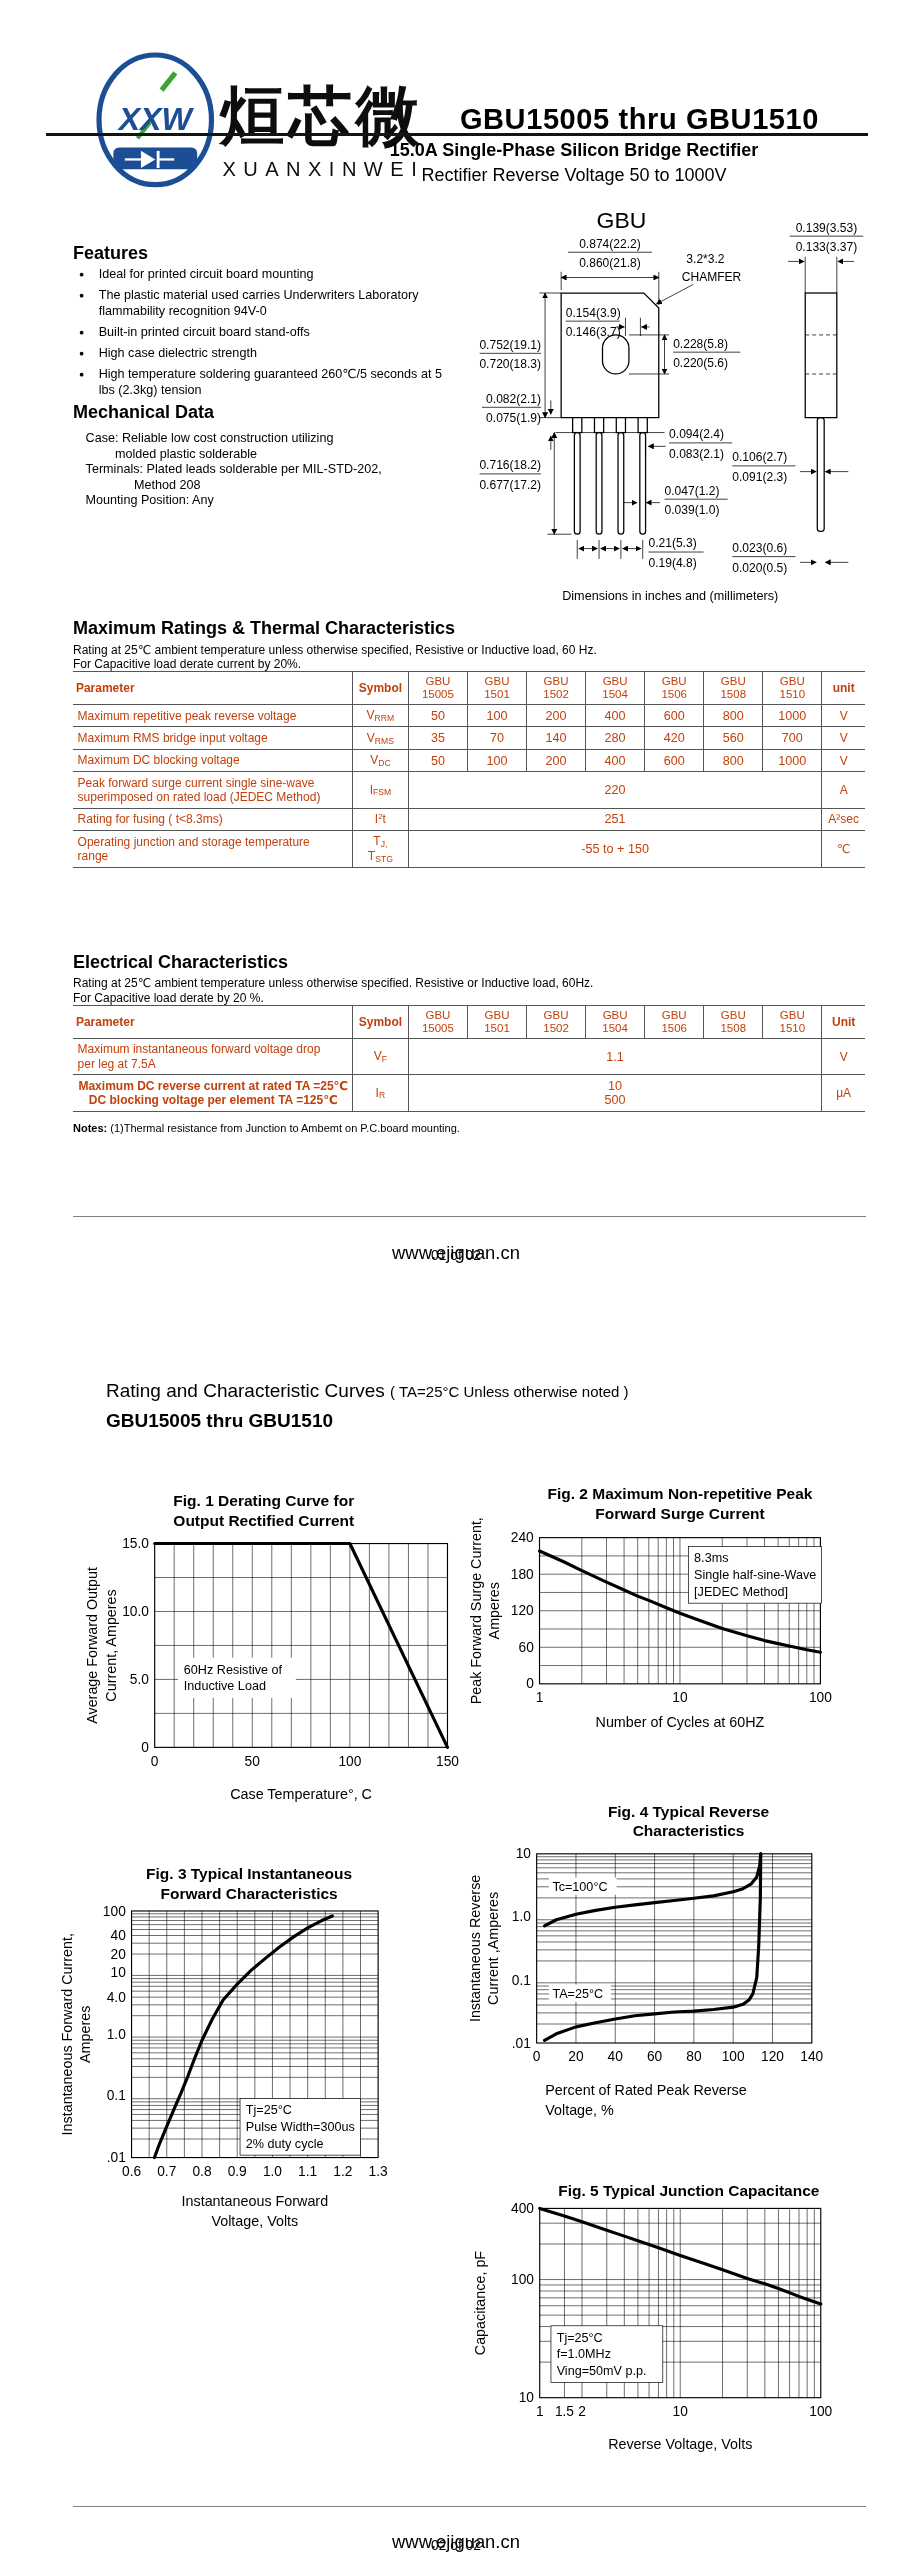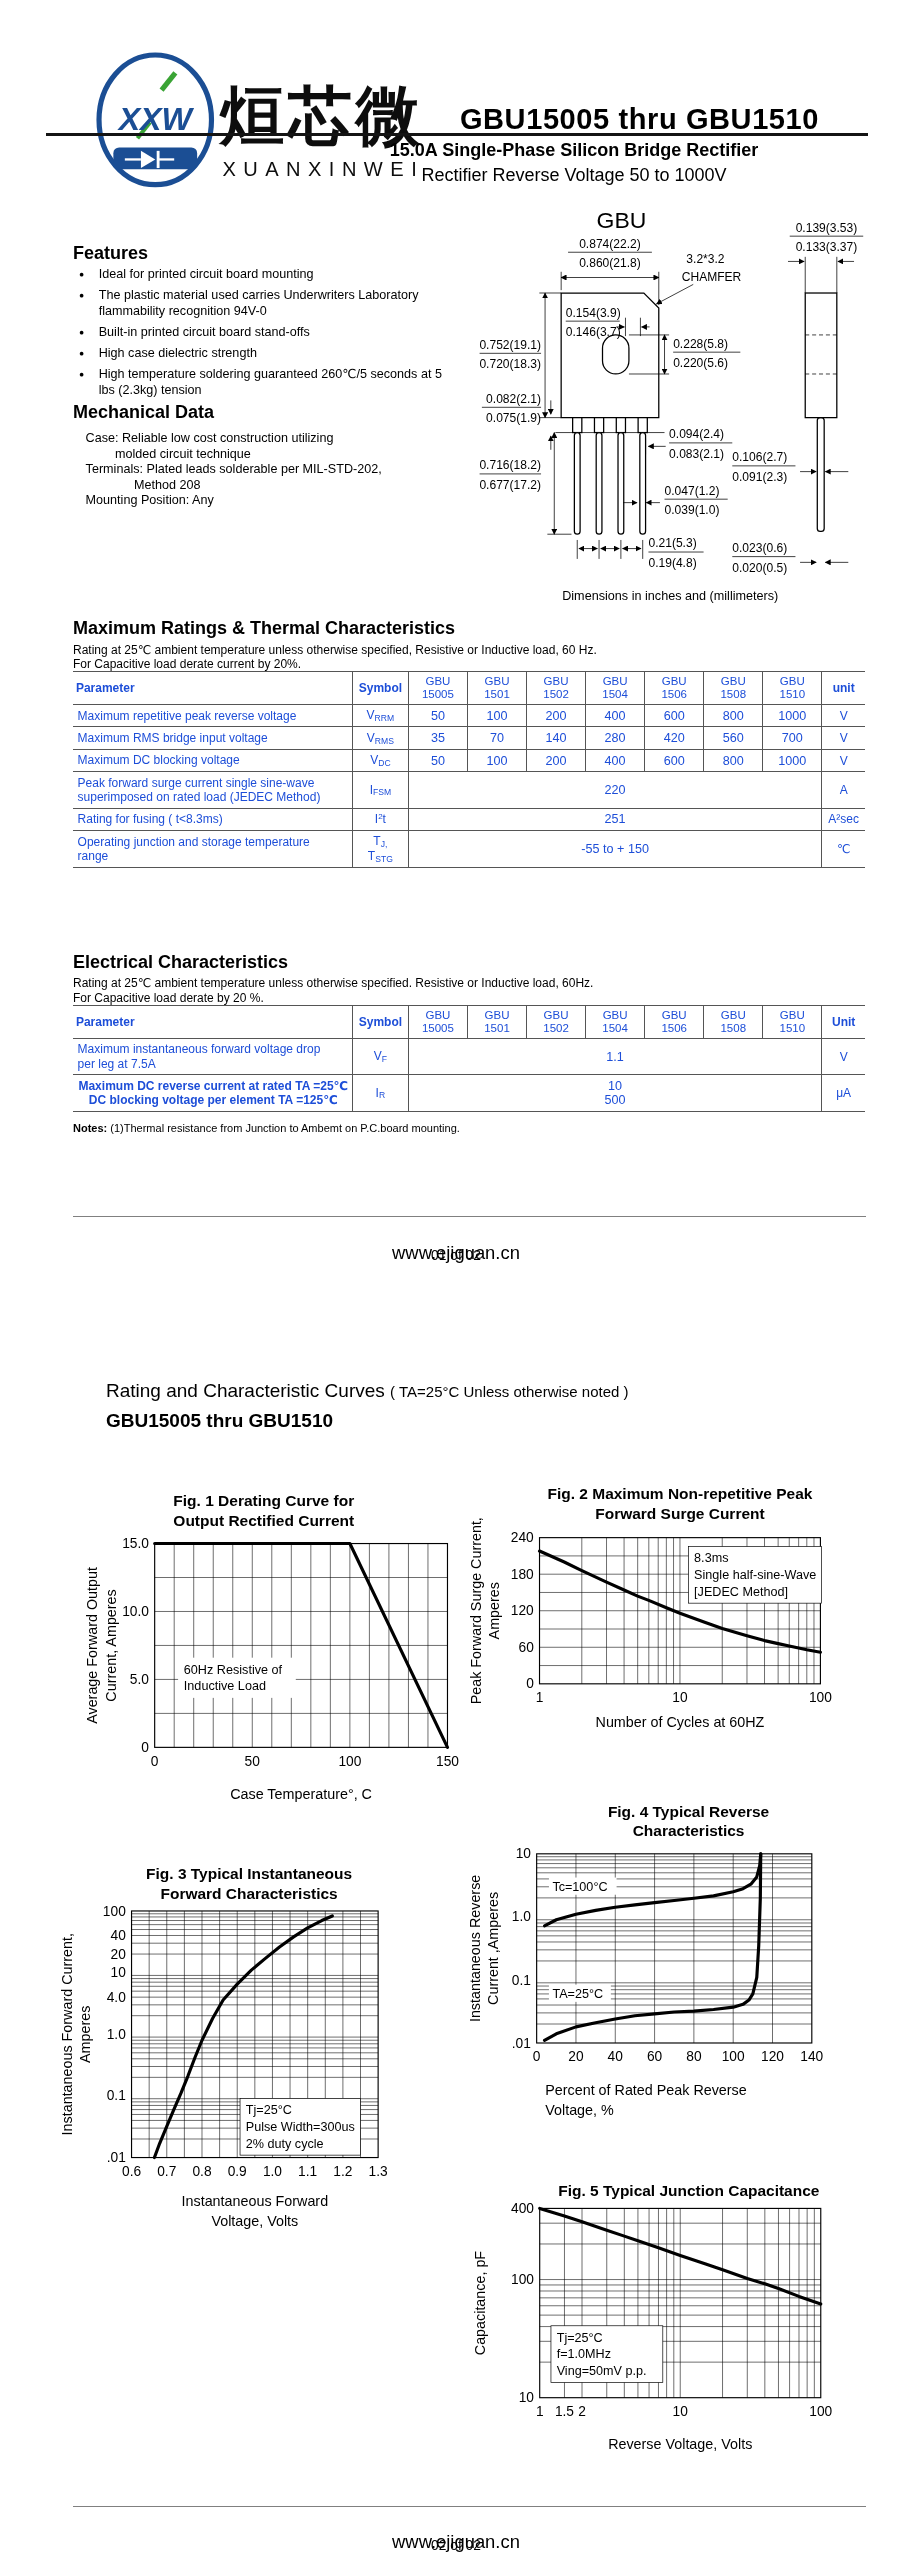--- a/index.html
+++ b/index.html
@@ -25,21 +25,21 @@
   #pkg-svg text{fill:#000;}
   .dt{font-size:21px;}
   .dtc{font-size:22px;}
   .gbu{font-size:40px;}
   .k{stroke:#000;stroke-width:1.3px;fill:none;}
   .k2{stroke:#000;stroke-width:2.2px;fill:none;}
   .kd{stroke:#000;stroke-width:1.3px;stroke-dasharray:7 5;fill:none;}
   
   .subtxt{font-size:12px;}
   
-  .spec{border-collapse:collapse;width:792px;font-size:12px;color:#1d4ed8;table-layout:fixed;}
+  .spec{border-collapse:collapse;width:792px;font-size:12px;color:#c2410c;table-layout:fixed;}
   .spec th,.spec td{border:0.6px solid #555;padding:3.4px 2.9px;vertical-align:middle;}
   .spec thead th{border-top:1.7px double #555;border-bottom:0.6px solid #555;}
   .spec tbody tr:last-child td{border-bottom:1.1px solid #555;}
   .spec tr>*:first-child{border-left:none;}
   .spec tr>*:last-child{border-right:none;}
   .spec th{font-weight:bold;text-align:left;}
   .spec th.dev{font-weight:normal;text-align:center;font-size:11.5px;line-height:12.6px;}
   .spec th.sh,.spec th.uh{text-align:center;}
   .spec td.sym,.spec td.val,.spec td.unit{text-align:center;}
   .spec td.val{font-size:12.6px;}
@@ -87,21 +87,21 @@
       <li>Ideal for printed circuit board mounting</li>
       <li>The plastic material used carries Underwriters Laboratory flammability recognition 94V-0</li>
       <li>Built-in printed circuit board stand-offs</li>
       <li>High case dielectric strength</li>
       <li>High temperature soldering guaranteed 260℃/5 seconds at 5 lbs (2.3kg) tension</li>
     </ul>
 
   <div class="abs h-section" id="mech-title">Mechanical Data</div>
   <div class="abs" id="mech-lines">
       <div class="ind0">Case: Reliable low cost construction utilizing</div>
-      <div class="ind1">molded circuit technique</div>
+      <div class="ind1">molded plastic solderable</div>
       <div class="ind0">Terminals: Plated leads solderable per MIL-STD-202,</div>
       <div class="ind2">Method 208</div>
       <div class="ind0">Mounting Position: Any</div>
     </div>
 
   <svg class="abs" id="pkg-svg" style="left:475px;top:204px;width:425px;height:402px" viewBox="0 0 740 700">
     <defs>
       <marker id="ar" viewBox="0 0 10 10" refX="9" refY="5" markerWidth="8" markerHeight="8" orient="auto-start-reverse">
         <path d="M0,0 L10,5 L0,10 z" fill="#000"></path>
       </marker>

